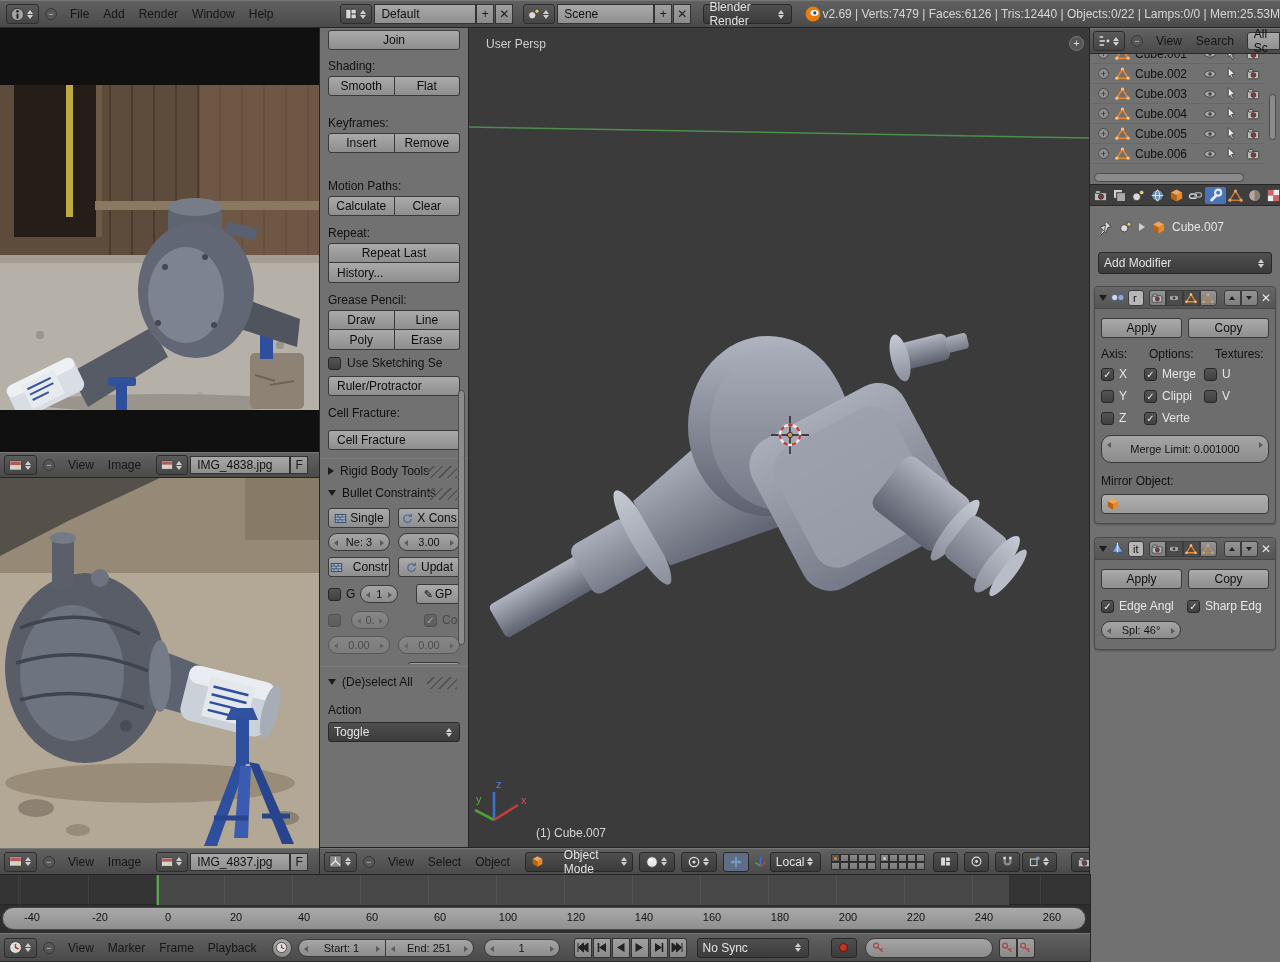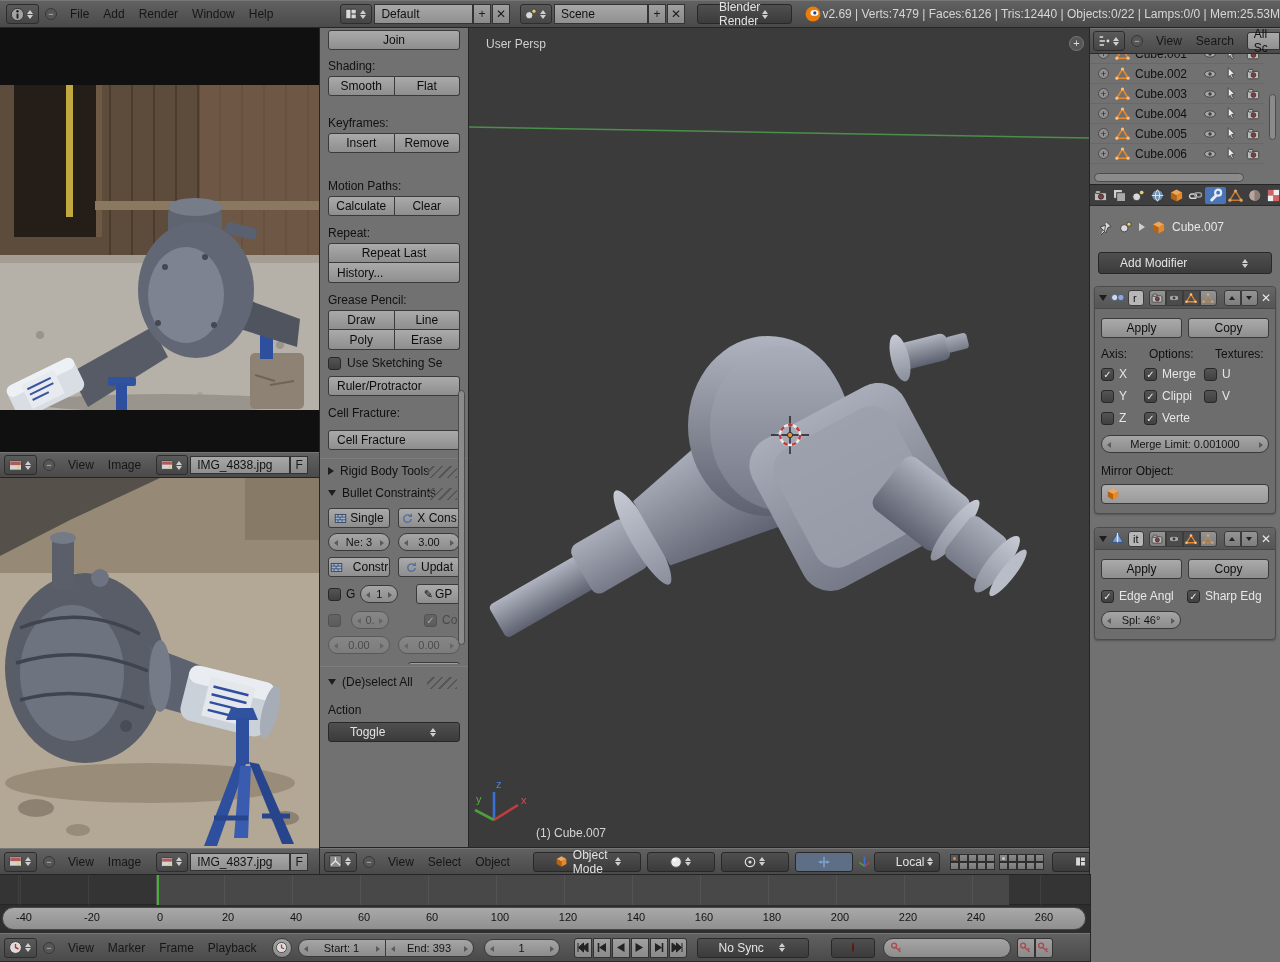--- a/index.html
+++ b/index.html
@@ -17,21 +17,21 @@
        border-radius:3px;height:20px;padding:0 3px;flex:none}
   .spin{display:flex;flex-direction:column;align-items:center;justify-content:center;margin:0 2px;gap:1px;flex:none}
   .au{width:0;height:0;border-left:3px solid transparent;border-right:3px solid transparent;border-bottom:4px solid #cfcfcf}
   .ad{width:0;height:0;border-left:3px solid transparent;border-right:3px solid transparent;border-top:4px solid #cfcfcf}
   .au.dk{border-bottom-color:#222}.ad.dk{border-top-color:#222}
   .fld{background:linear-gradient(#a8a8a8,#909090);border:1px solid #333;color:#111;font-size:12px;
        display:flex;align-items:center;padding:0 6px;height:20px}
   .sq{background:linear-gradient(#a0a0a0,#8a8a8a);border:1px solid #333;color:#1a1a1a;width:18px;height:20px;
        display:flex;align-items:center;justify-content:center;font-size:12px;flex:none}
   .dd{background:linear-gradient(#4f4f4f,#3b3b3b);border:1px solid #282828;border-radius:3px;color:#e3e3e3;
-       font-size:12px;display:flex;align-items:center;height:20px;padding:0 21px}
+       font-size:12px;display:flex;align-items:center;height:20px;padding:0 5px}
   .btn{background:linear-gradient(#aaa,#8e8e8e);border:1px solid #3a3a3a;border-radius:3px;color:#0d0d0d;
        font-size:12px;display:flex;align-items:center;justify-content:center;height:20px}
   .pill{background:linear-gradient(#a5a5a5,#8c8c8c);border:1px solid #3a3a3a;border-radius:10px;color:#141414;
        font-size:11px;display:flex;align-items:center;justify-content:center;height:18px;position:relative}
   .pill .pl{position:absolute;left:5px;top:6px;width:0;height:0;border-top:3px solid transparent;border-bottom:3px solid transparent;border-right:4px solid #5a5a5a}
   .pill .pr{position:absolute;right:5px;top:6px;width:0;height:0;border-top:3px solid transparent;border-bottom:3px solid transparent;border-left:4px solid #5a5a5a}
   .chk{width:13px;height:13px;border-radius:3px;background:linear-gradient(#545454,#404040);border:1px solid #282828;
        color:#ececec;font-size:10px;line-height:11px;text-align:center;flex:none}
   .wl{font-size:12px;color:#e6e6e6;white-space:nowrap}
   .bl{font-size:12px;color:#111;white-space:nowrap}
@@ -677,21 +677,21 @@
         <span class="ad"></span>
       </span>
   </span>
   <span class="collapse">−</span>
   <div class="menus">
 
   <span class="mi">View</span>
       <span class="mi">Select</span>
       <span class="mi">Object</span>
     </div>
-  <span class="dd" style="width:108px;margin-left:16px;gap:5px;justify-content:flex-start">
+  <span class="dd" style="width:108px;margin-left:8px;gap:20px;justify-content:flex-start">
     <svg class="ic" width="13" height="13">
         <use href="#i-cube"></use>
       </svg>
     <span>Object Mode</span>
     <span class="spin">
         <span class="au"></span>
         <span class="ad"></span>
       </span>
   </span>
   <span class="dd" style="margin-left:6px">
@@ -1055,21 +1055,21 @@
       <span class="chk"></span>
         <span class="wl" style="margin:0 0 0 5px">V</span>
     </div>
     <div style="display:flex;margin:8px 6px 0;align-items:center">
       <span class="chk"></span>
         <span class="wl" style="margin:0 0 0 5px;width:25px">Z</span>
       <span class="chk">✓</span>
         <span class="wl" style="margin:0 0 0 5px">Verte</span>
     </div>
     <div style="margin:10px 6px 0">
-      <span class="pill" style="height:18px">
+      <span class="pill" style="height:28px">
           <span class="pl"></span>
           <span>Merge Limit: 0.001000</span>
           <span class="pr"></span>
         </span>
     </div>
     <div style="margin:8px 6px 0"><span class="bl">Mirror Object:</span></div>
     <div style="margin:5px 6px 9px;height:20px;border-radius:4px;background:linear-gradient(#b0b0b0,#9a9a9a);border:1px solid #3a3a3a;display:flex;align-items:center;padding:0 4px">
       <svg class="ic" width="14" height="14">
           <use href="#i-cube"></use>
         </svg>
@@ -1136,21 +1136,21 @@
 </div>
 
 <div class="region" style="left:0;top:875px;width:1090px;height:87px;background:#3a3a3a">
   <div style="position:absolute;left:0;top:0;width:1090px;height:30px;background:#343434;border-bottom:1px solid #262626">
     <div style="position:absolute;left:156px;top:0;width:853px;height:30px;background:#484848"></div>
     <div style="position:absolute;left:0;top:0;width:1090px;height:30px;background:repeating-linear-gradient(90deg,rgba(255,255,255,0.06) 0 1px,transparent 1px 68px);background-position:20px 0"></div>
     <div style="position:absolute;left:157px;top:0;width:2px;height:30px;background:#4bae3c"></div>
   </div>
   <div style="position:absolute;left:0;top:30px;width:1090px;height:28px;background:#2e2e2e">
     <div style="position:absolute;left:2px;top:2px;width:1084px;height:23px;border-radius:12px;background:linear-gradient(#a9a9a9,#8f8f8f);border:1px solid #474747"></div>
-    <div style="position:absolute;left:4px;top:0;width:1090px;height:44px">
+    <div style="position:absolute;left:12px;top:0;width:1090px;height:44px">
 
     <span class="tick" style="left: 0px;">-40</span>
         <span class="tick" style="left: 68px;">-20</span>
         <span class="tick" style="left: 136px;">0</span>
         <span class="tick" style="left: 204px;">20</span>
         <span class="tick" style="left: 272px;">40</span>
         <span class="tick" style="left: 340px;">60</span>
         <span class="tick" style="left: 408px;">60</span>
         <span class="tick" style="left: 476px;">100</span>
         <span class="tick" style="left: 544px;">120</span>
@@ -1186,21 +1186,21 @@
           <use href="#i-clock"></use>
         </svg>
     </span>
     <span class="pill" style="width:88px;margin-left:6px;border-radius:10px 0 0 10px">
         <span class="pl"></span>
         <span>Start: 1</span>
         <span class="pr"></span>
       </span>
     <span class="pill" style="width:88px;border-radius:0 10px 10px 0;border-left:none">
         <span class="pl"></span>
-        <span>End: 393</span>
+        <span>End: 251</span>
         <span class="pr"></span>
       </span>
     <span class="pill" style="width:76px;margin-left:10px">
         <span class="pl"></span>
         <span>1</span>
         <span class="pr"></span>
       </span>
     <span style="display:flex;margin-left:14px;gap:1px">
       <span class="sq" style="border-radius:3px 0 0 3px">
           <svg width="13" height="11">

